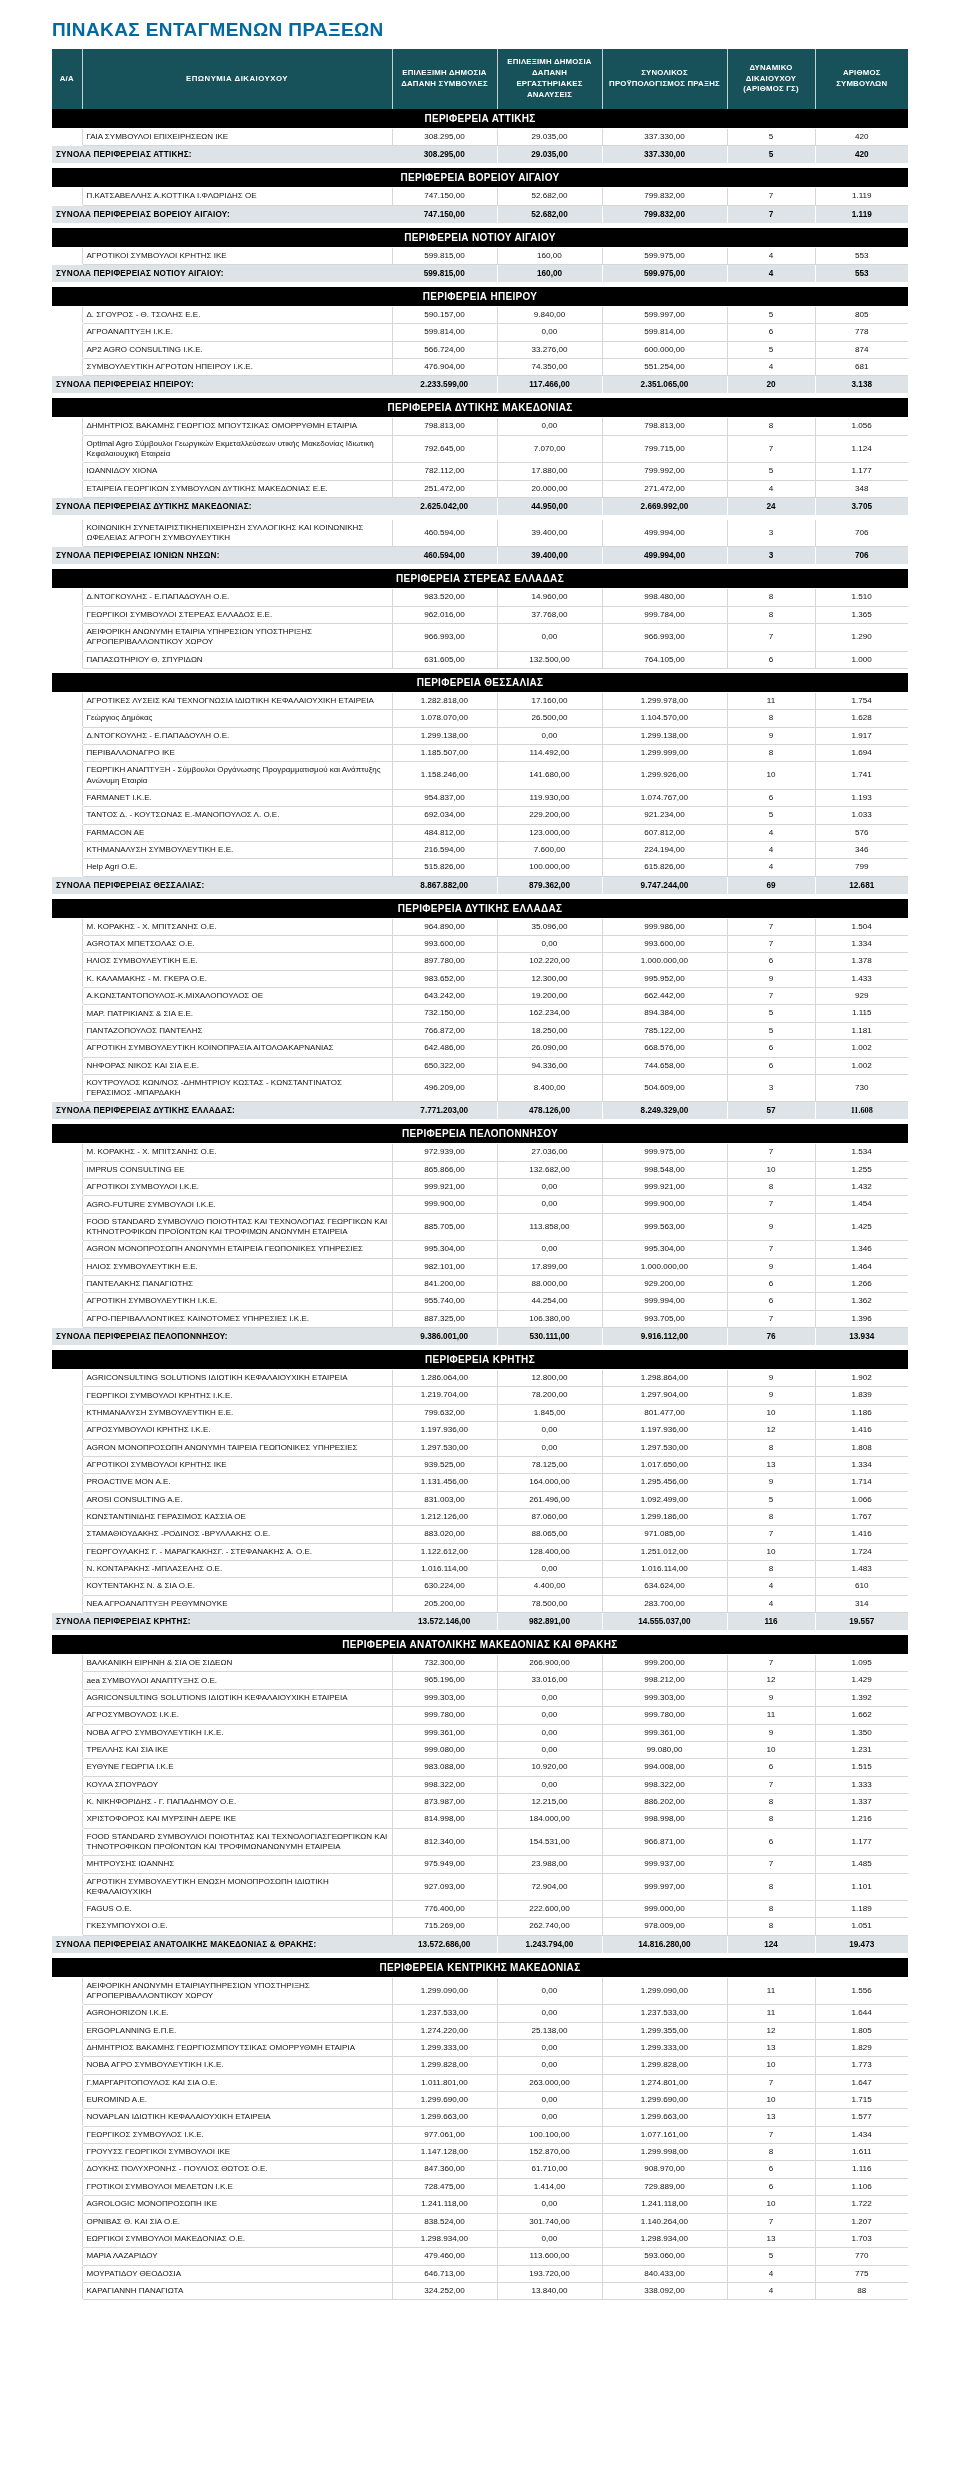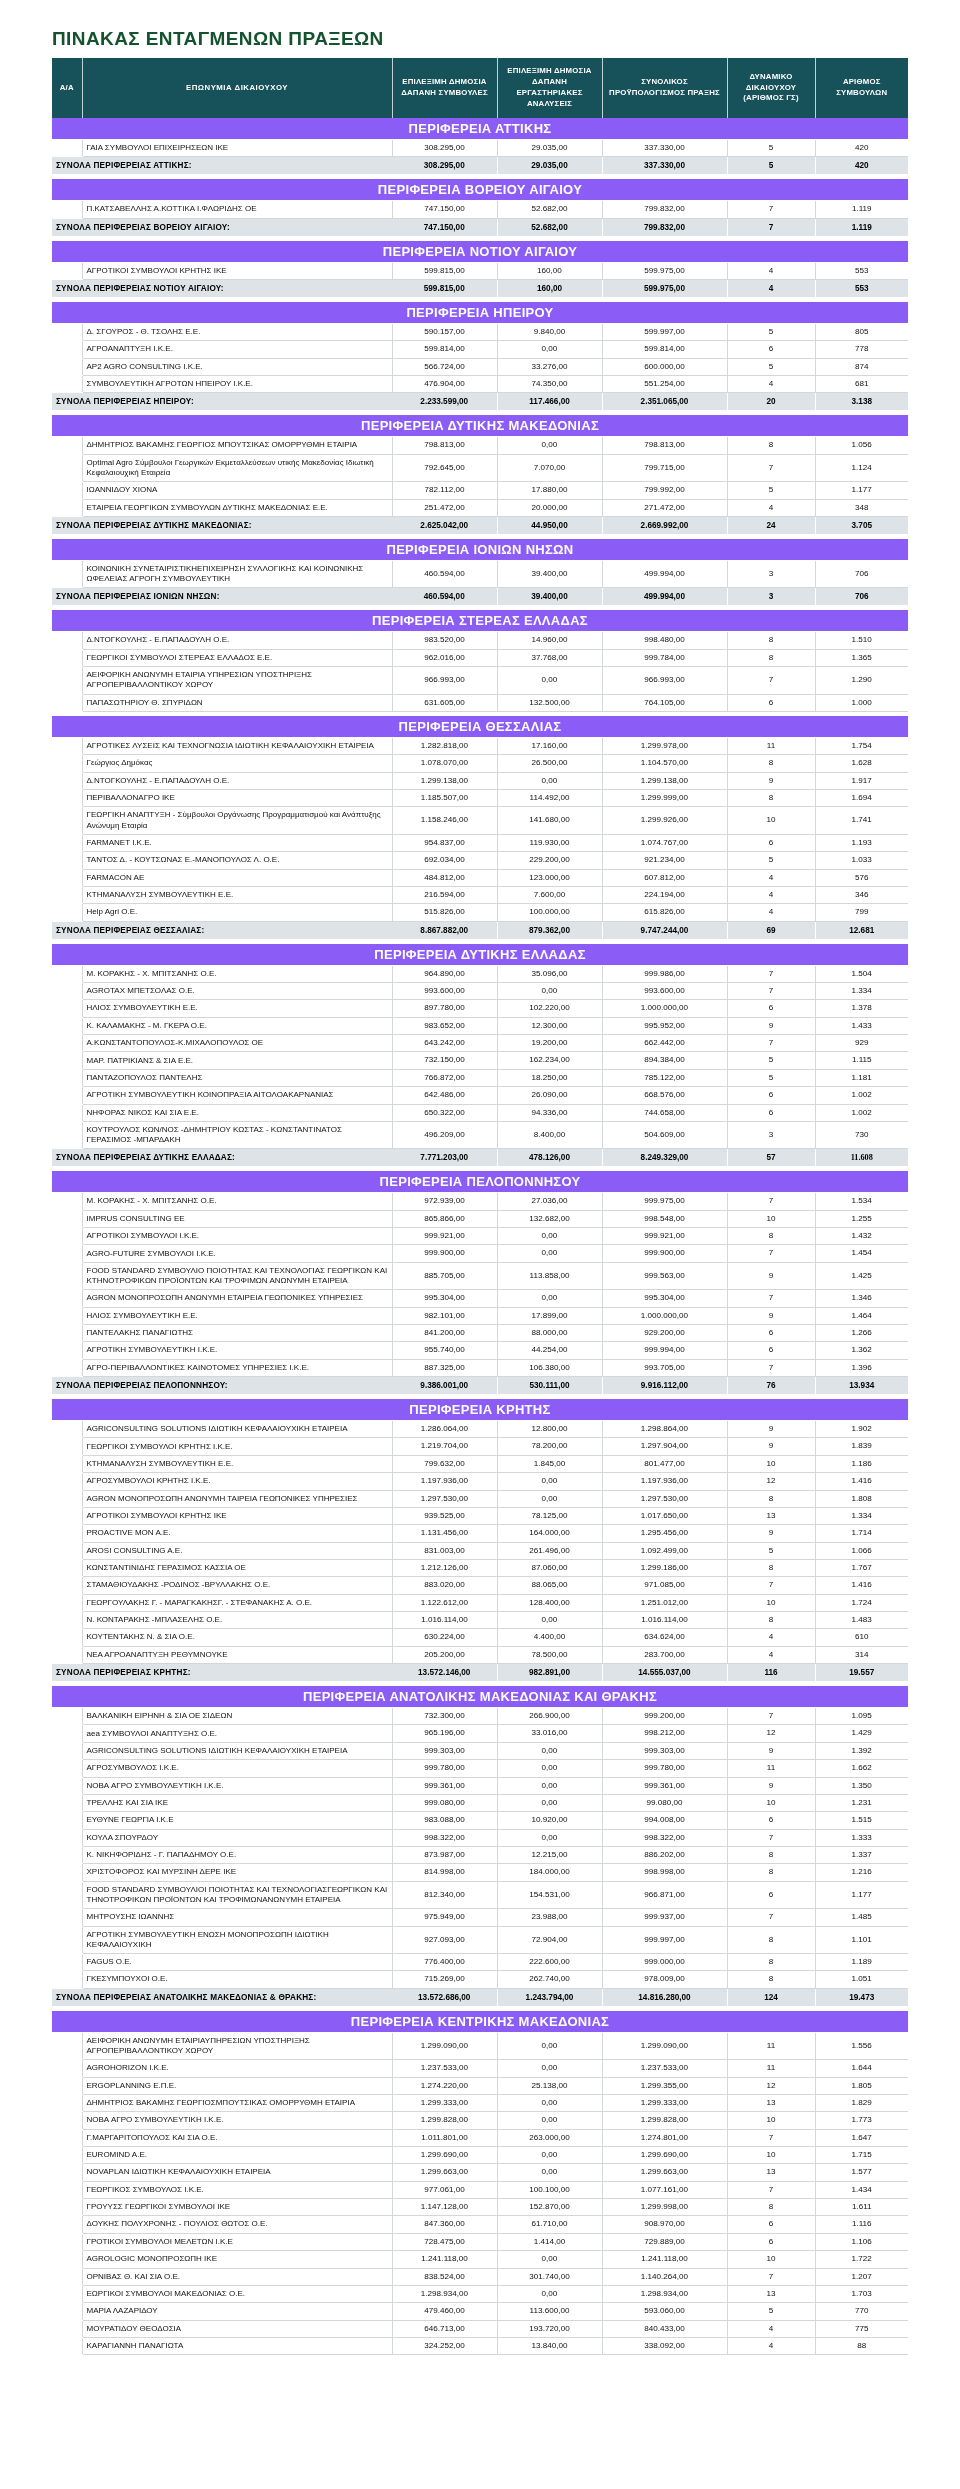--- a/index.html
+++ b/index.html
@@ -18,22 +18,22 @@
     width: 960px;
     min-height: 2489px;
     box-sizing: border-box;
     padding: 0 52px 0 52px;
     background: #ffffff;
   }
   .doc-title {
     font-size: 19px;
     font-weight: bold;
     letter-spacing: 0.4px;
-    color: #14532d;
-    padding: 29px 0 8px 0;
+    color: #0369a1;
+    padding: 20px 0 8px 0;
     line-height: 1.1;
   }
   table.report {
     width: 856px;
     border-collapse: collapse;
     table-layout: fixed;
     font-size: 8.2px;
   }
   
   col.c-aa     { width: 30px; }
@@ -59,24 +59,24 @@
     border-right: 1px solid #bfd3d6;
     border-bottom: none;
   }
   thead th:last-child { border-right: none; text-align: center; }
   thead th.th-name {
     letter-spacing: 0.5px;
   }
 
   
   tr.region td {
-    background: #8b5cf6;
+    background: #000000;
     color: #ffffff;
     font-weight: bold;
-    font-size: 13px;
+    font-size: 10px;
     text-align: center;
     letter-spacing: 0.3px;
     padding: 3px 0;
     height: 13px;
     border-bottom: 1px solid #ffffff;
   }
 
   
   tr.data td {
     border-bottom: 1px solid #d3d7d9;
@@ -328,23 +328,20 @@
           <td class="st-label" colspan="2">ΣΥΝΟΛΑ ΠΕΡΙΦΕΡΕΙΑΣ ΔΥΤΙΚΗΣ ΜΑΚΕΔΟΝΙΑΣ:</td>
           <td class="st-num">2.625.042,00</td>
           <td class="st-num">44.950,00</td>
           <td class="st-num">2.669.992,00</td>
           <td class="st-num">24</td>
           <td class="st-num last">3.705</td>
         </tr>
         <tr class="spacer">
           <td colspan="7"></td>
         </tr>
-        <tr class="region">
-          <td colspan="7">ΠΕΡΙΦΕΡΕΙΑ ΙΟΝΙΩΝ ΝΗΣΩΝ</td>
-        </tr>
         <tr class="data">
           <td class="idx">1</td>
           <td class="nm">ΚΟΙΝΩΝΙΚΗ ΣΥΝΕΤΑΙΡΙΣΤΙΚΗΕΠΙΧΕΙΡΗΣΗ ΣΥΛΛΟΓΙΚΗΣ ΚΑΙ ΚΟΙΝΩΝΙΚΗΣ ΩΦΕΛΕΙΑΣ ΑΓΡΟΓΗ ΣΥΜΒΟΥΛΕΥΤΙΚΗ</td>
           <td class="num">460.594,00</td>
           <td class="num">39.400,00</td>
           <td class="num">499.994,00</td>
           <td class="num">3</td>
           <td class="num last">706</td>
         </tr>
         <tr class="subtotal">

